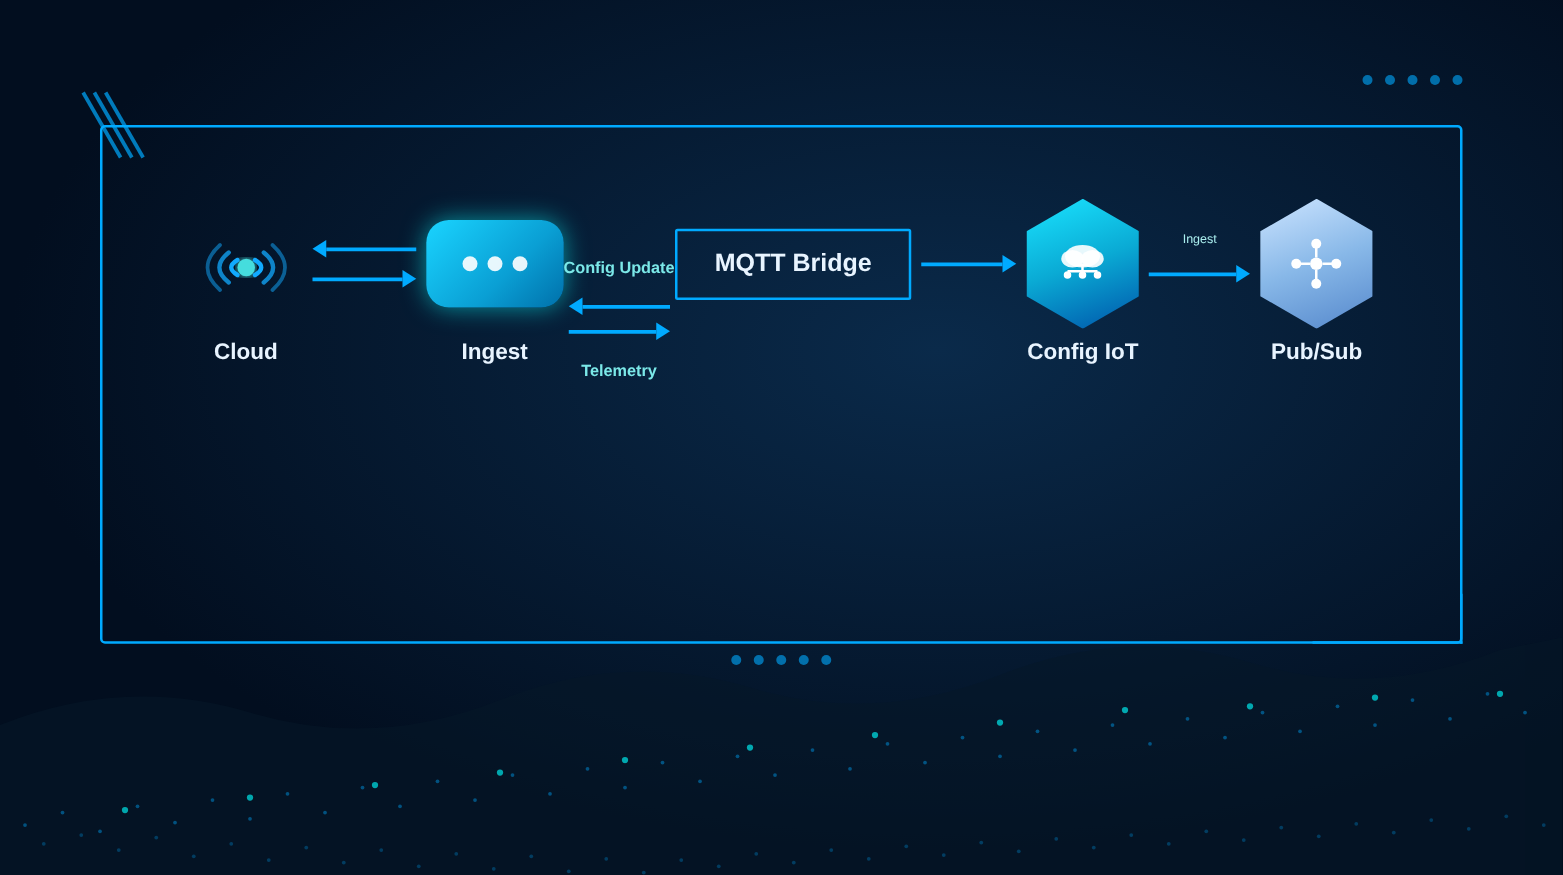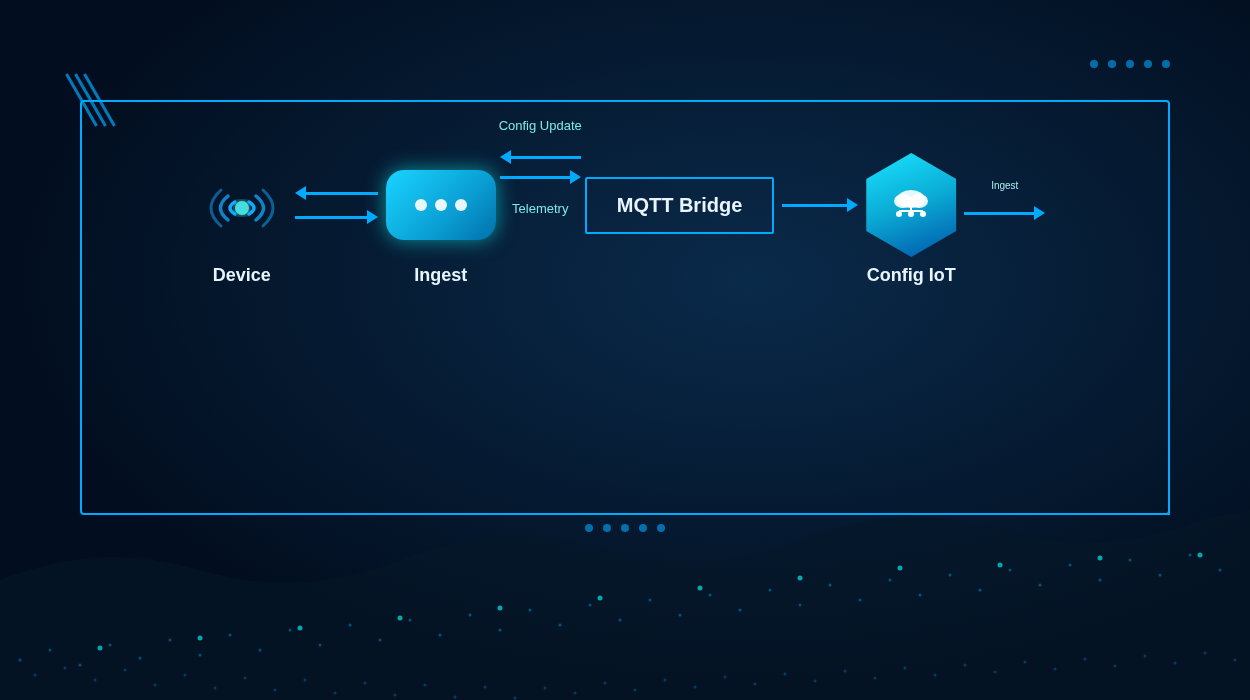--- a/index.html
+++ b/index.html
@@ -230,21 +230,21 @@
             <feGaussianBlur stdDeviation="3" result="blur"></feGaussianBlur>
             <feMerge>
                 <feMergeNode in="blur"></feMergeNode>
                 <feMergeNode in="SourceGraphic"></feMergeNode>
               </feMerge>
           </filter>
         </defs>
       </svg>
     </div>
     <div class="label-area">
-      <span class="label-text">Device</span>
+      <span class="label-text">Cloud</span>
     </div>
   </div>
 
   <div style="height:110px;display:flex;align-items:center;margin:0 8px 30px 8px;position:relative;">
     <div style="display:flex;flex-direction:column;gap:10px;">
 
       <div style="display:flex;align-items:center;">
         <div style="width:0;height:0;border-top:7px solid transparent;border-bottom:7px solid transparent;border-right:11px solid #0af;"></div>
         <div style="width:72px;height:3px;background:#0af;"></div>
       </div>
@@ -262,21 +262,21 @@
         <div class="gateway-dot"></div>
         <div class="gateway-dot"></div>
         <div class="gateway-dot"></div>
       </div>
     </div>
     <div class="label-area">
       <span class="label-text">Ingest</span>
     </div>
   </div>
 
-  <div style="height:110px;display:flex;align-items:flex-start;margin:0 4px 30px 4px;position:relative;">
+  <div style="height:110px;display:flex;align-items:flex-end;margin:12px 4px 30px 4px;position:relative;font-weight:bold;">
     <div style="position:relative;display:flex;flex-direction:column;align-items:center;gap:6px;">
       <div style="position:absolute;top:-32px;left:50%;transform:translateX(-50%);color:#7be8e8;font-size:13px;white-space:nowrap;">Config Update</div>
 
       <div style="display:flex;align-items:center;">
         <div style="width:0;height:0;border-top:7px solid transparent;border-bottom:7px solid transparent;border-right:11px solid #0af;"></div>
         <div style="width:70px;height:3px;background:#0af;"></div>
       </div>
 
       <div style="display:flex;align-items:center;">
         <div style="width:70px;height:3px;background:#0af;"></div>
@@ -329,20 +329,45 @@
   </div>
 
   <div style="height:110px;display:flex;flex-direction:column;align-items:center;justify-content:center;margin:0 8px 30px 8px;position:relative;">
     <div style="position:absolute;top:30px;left:50%;transform:translateX(-50%);color:#aee;font-size:10px;white-space:nowrap;margin-bottom:4px;">Ingest</div>
     <div style="display:flex;align-items:center;margin-top:16px;">
       <div style="width:70px;height:3px;background:#0af;"></div>
       <div style="width:0;height:0;border-top:7px solid transparent;border-bottom:7px solid transparent;border-left:11px solid #0af;"></div>
     </div>
   </div>
 
+  <div class="node-block">
+    <div class="icon-area">
+      <div class="hexagon-wrap">
+        <div class="hexagon hex-pubsub">
+          <svg width="52" height="52" viewBox="0 0 52 52">
+
+            <circle cx="26" cy="26" r="5" fill="white"></circle>
+
+            <line x1="26" y1="21" x2="26" y2="13" stroke="white" stroke-width="2"></line>
+            <line x1="26" y1="31" x2="26" y2="39" stroke="white" stroke-width="2"></line>
+            <line x1="21" y1="26" x2="13" y2="26" stroke="white" stroke-width="2"></line>
+            <line x1="31" y1="26" x2="39" y2="26" stroke="white" stroke-width="2"></line>
+
+            <circle cx="26" cy="10" r="4" fill="white"></circle>
+            <circle cx="26" cy="42" r="4" fill="white"></circle>
+            <circle cx="10" cy="26" r="4" fill="white"></circle>
+            <circle cx="42" cy="26" r="4" fill="white"></circle>
+          </svg>
+        </div>
+      </div>
+    </div>
+    <div class="label-area">
+      <span class="label-text">Pub/Sub</span>
+    </div>
+  </div>
 
 </div>
 
 <svg style="position:absolute;bottom:0;left:0;width:1250px;height:220px;opacity:0.7;" viewBox="0 0 1250 220">
   <defs>
     <radialGradient id="dotGrad" cx="50%" cy="50%" r="50%">
       <stop offset="0%" stop-color="#0af" stop-opacity="1"></stop>
       <stop offset="100%" stop-color="#0af" stop-opacity="0"></stop>
     </radialGradient>
   </defs>

